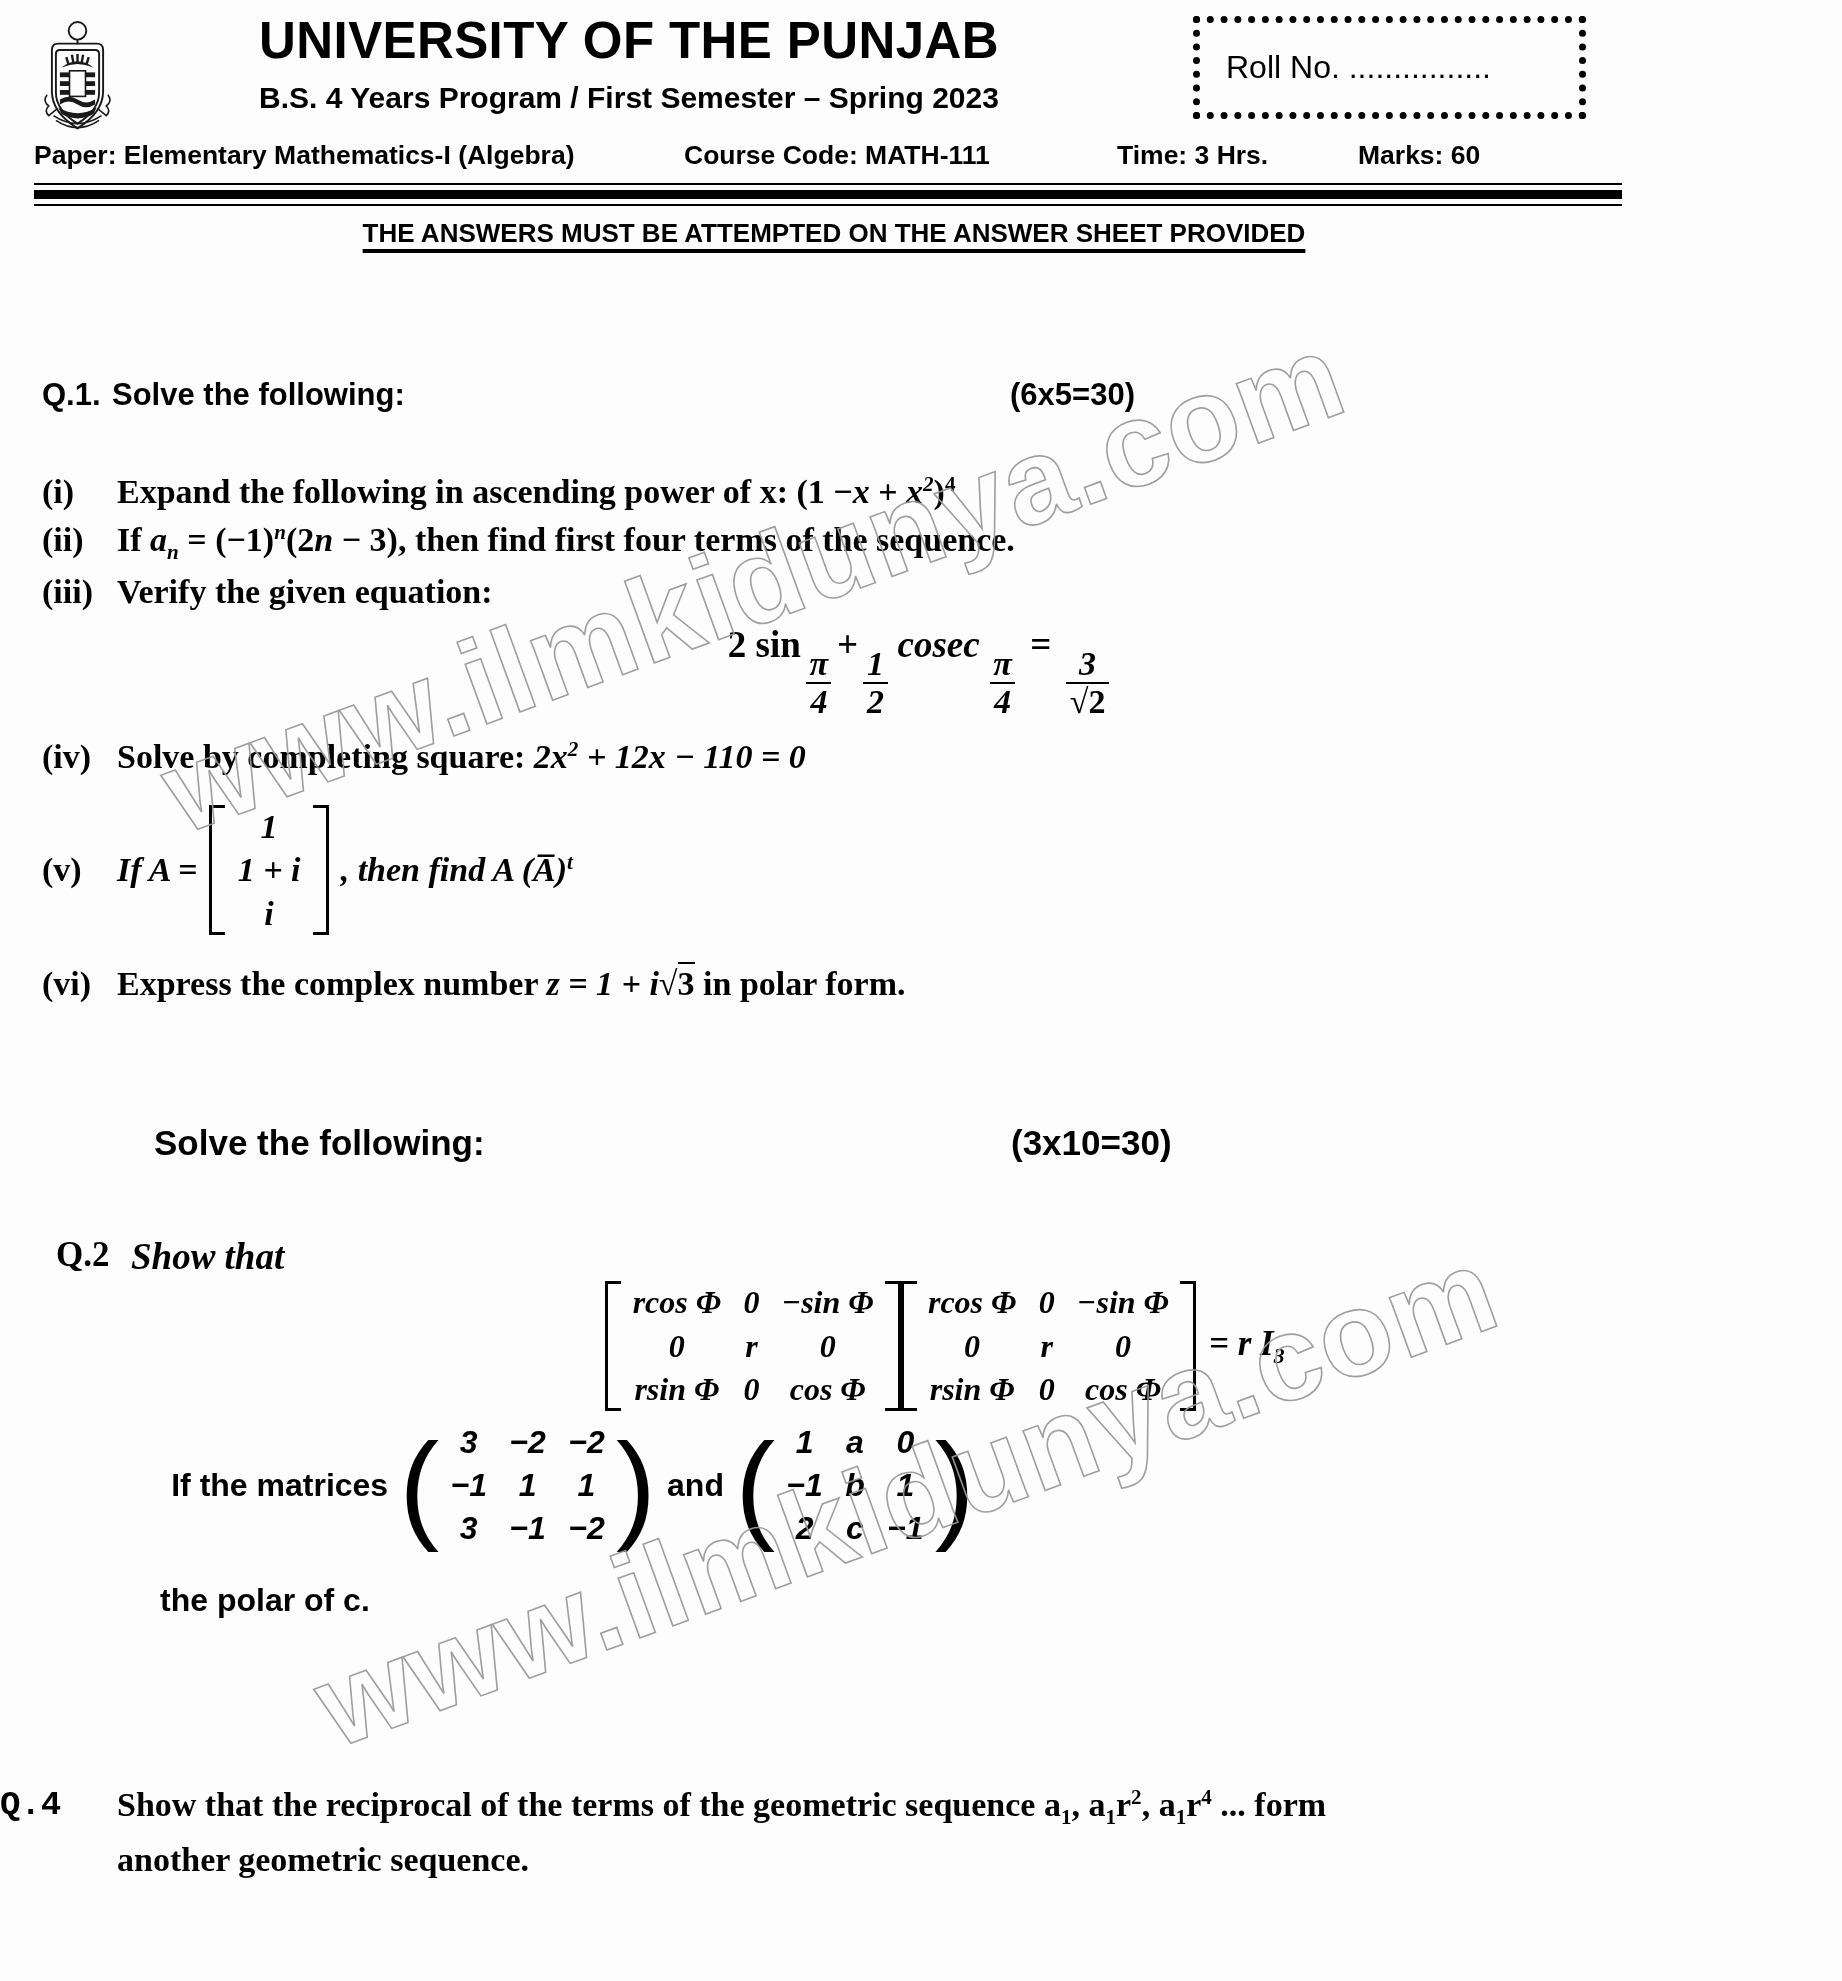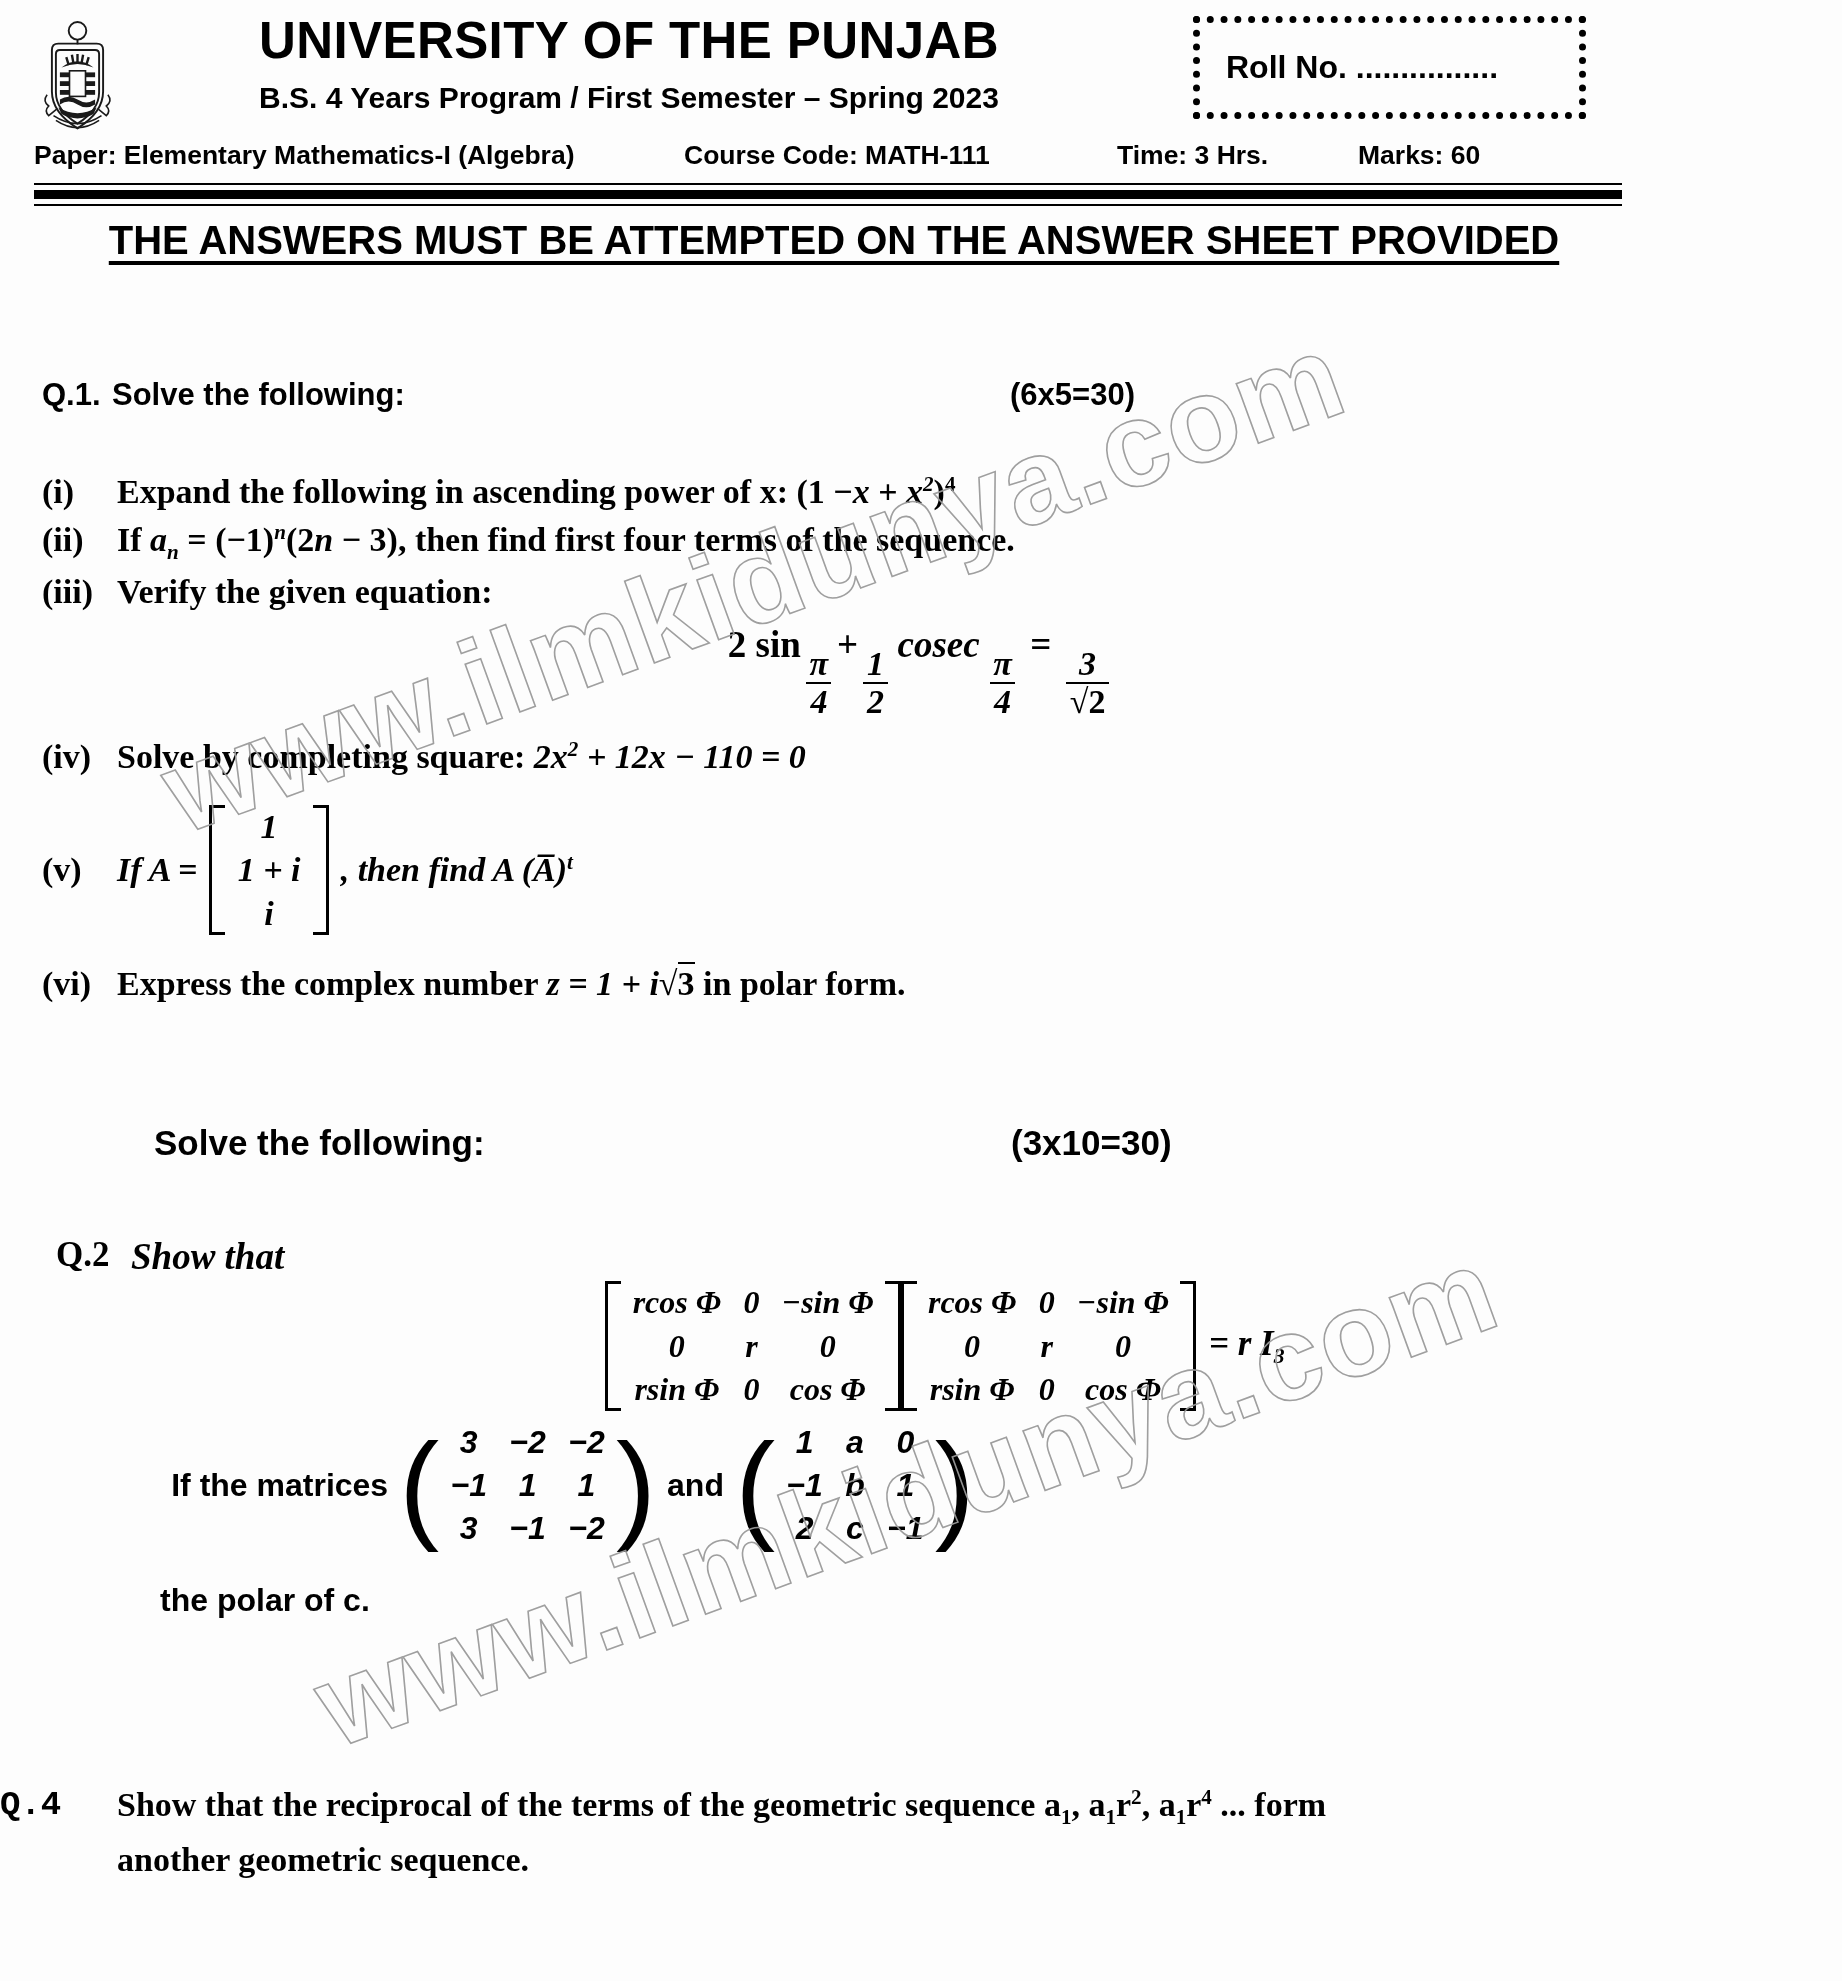--- a/index.html
+++ b/index.html
@@ -61,21 +61,21 @@
     top: 16px;
     width: 393px;
     height: 103px;
     box-sizing: border-box;
     border: 7.2px dotted #000;
     display: flex;
     align-items: center;
   }
   .rollbox-label {
     font-family: "Liberation Sans", sans-serif;
-    font-weight: bold;
+    font-weight: normal;
     font-size: 32px;
     padding-left: 26px;
     white-space: nowrap;
   }
   .meta-row {
     position: absolute;
     left: 34px;
     top: 140px;
     width: 1616px;
     font-family: "Liberation Sans", sans-serif;
@@ -101,21 +101,21 @@
 
   
   .notice {
     position: absolute;
     left: 0;
     top: 218px;
     width: 1668px;
     text-align: center;
     font-family: "Liberation Sans", sans-serif;
     font-weight: bold;
-    font-size: 40px;
+    font-size: 26px;
     text-decoration: underline;
     text-underline-offset: 7.2px;
     text-decoration-thickness: 4px;
     white-space: nowrap;
   }
 
   
   .content {
     position: absolute;
     left: 0;

